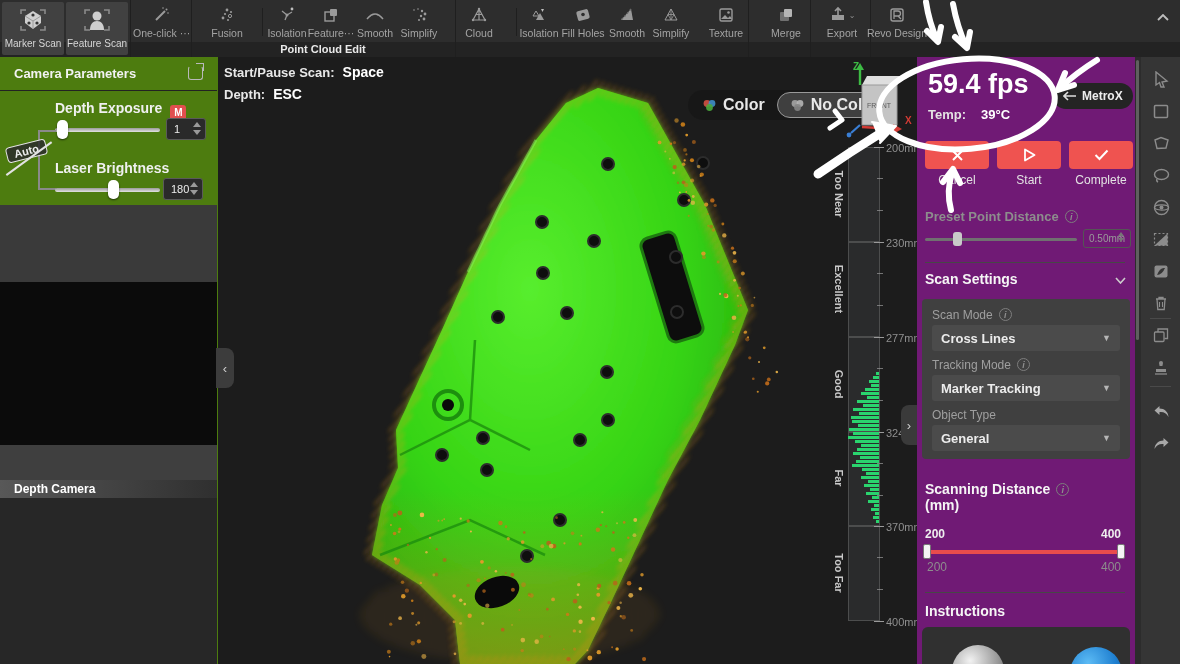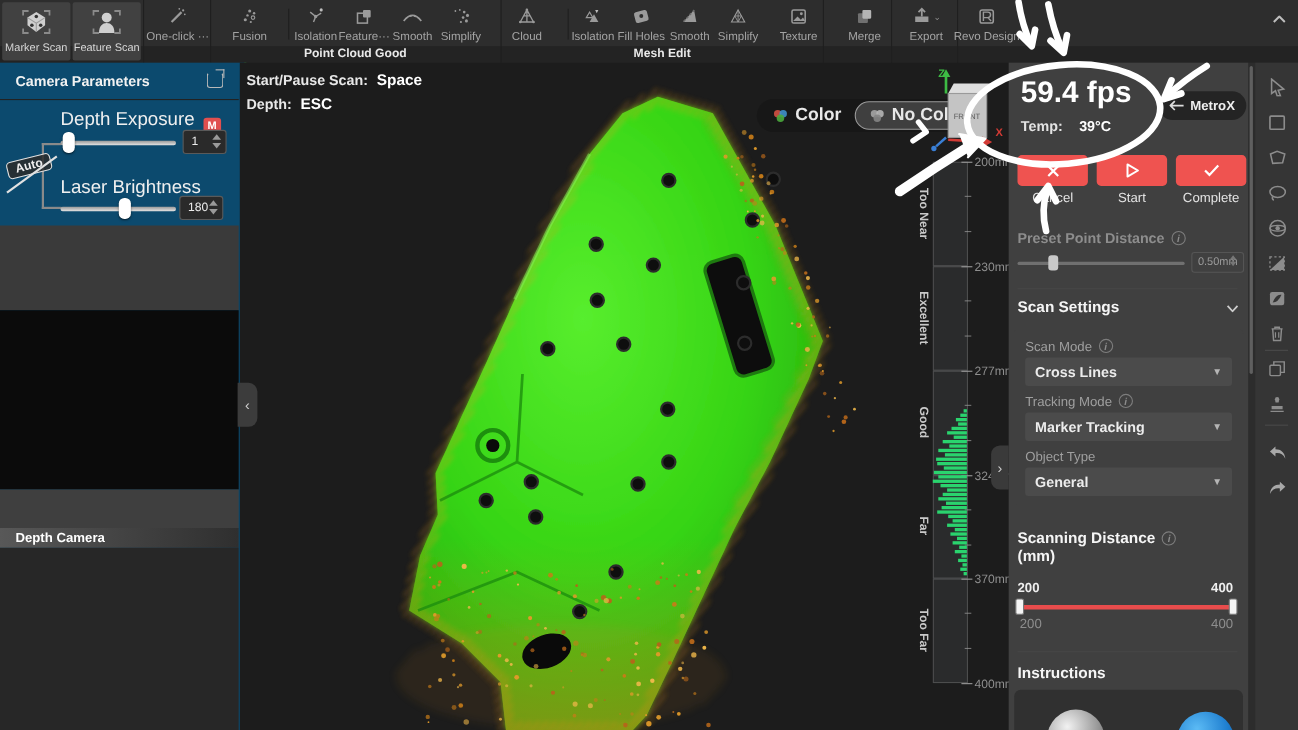--- a/index.html
+++ b/index.html
@@ -18,29 +18,29 @@
   .scan-tile .ticon { height:36px; display:flex; align-items:center; justify-content:center; }
   .scan-tile .tlabel { font-size:10px; color:#d6d6d6; }
   .titem { position:absolute; top:4px; width:52px; text-align:center; }
   .titem .ticon { height:22px; display:flex; align-items:center; justify-content:center; color:#8f8f8f; }
   .titem .tlabel { font-size:10.5px; color:#a3a3a3; margin-top:1px; white-space:nowrap; }
   .caret-sm { font-size:8px; color:#8f8f8f; margin-left:2px; }
   #collapse-top { position:absolute; right:8px; top:8px; width:18px; height:18px; color:#bdbdbd;
     display:flex; align-items:center; justify-content:center; }
 
   
-  #left-panel { position:absolute; left:0; top:57px; width:224px; height:607px; background:#0c4a6e; border-right:2px solid #4d7c0f; }
+  #left-panel { position:absolute; left:0; top:57px; width:224px; height:607px; background:#4d7c0f; border-right:2px solid #4d7c0f; }
   #lp-header { position:absolute; left:0; top:0; width:217px; height:34px; border-bottom:1px solid #222;
     display:flex; align-items:center; }
   #lp-header .t { font-size:13px; font-weight:700; color:#f2f2f2; margin-left:14px; }
   #undock { position:absolute; right:14px; top:9px; width:15px; height:14px; border:1.6px solid #b9b9b9;
     border-radius:3px 3px 3px 3px; border-top-color:transparent; }
   #undock::after { content:""; position:absolute; right:-2px; top:-4px; width:7px; height:7px;
     border-top:1.6px solid #b9b9b9; border-right:1.6px solid #b9b9b9; }
-  .lp-label { font-size:17px; font-weight:400; color:#f0f0f0; }
+  .lp-label { font-size:14px; font-weight:700; color:#f0f0f0; }
   .m-badge { display:inline-block; width:16px; height:16px; background:#e14f4f; color:#fff; border-radius:3px;
     font-size:10px; font-weight:700; text-align:center; line-height:16px; margin-left:8px; vertical-align:-3px; }
   .slider-track { position:absolute; height:4px; border-radius:2px;
     background:linear-gradient(#9a9a9a,#e2e2e2); }
   .slider-thumb { position:absolute; width:11px; height:19px; background:#fff; border-radius:5px;
     box-shadow:0 1px 2px rgba(0,0,0,.6); }
   .val-box { position:absolute; width:40px; height:22px; background:#2a2a2a; border:1px solid #5a5a5a;
     border-radius:3px; color:#ececec; font-size:11px; line-height:20px; padding-left:7px; }
   .spin { position:absolute; right:4px; top:3px; width:8px; }
   .spin i { display:block; width:0; height:0; border-left:4px solid transparent; border-right:4px solid transparent; }
@@ -84,21 +84,21 @@
   .tick { position:absolute; background:#9a9a9a; height:1px; }
   .tick-label { position:absolute; left:56px; color:#8f8f8f; font-size:11px; }
   .hbar { position:absolute; height:3px; background:#2ad46e; }
   #gauge-expand { position:absolute; left:685px; top:291px; width:16px; height:40px; background:#3a3a3a;
     border-radius:8px 0 0 8px; color:#ccc; display:flex; align-items:center; justify-content:center; font-size:13px; z-index:5; }
 
   
   #gizmo { position:absolute; left:627px; top:3px; width:70px; height:85px; }
 
   
-  #right-panel { position:absolute; left:917px; top:57px; width:218px; height:607px; background:#404040; }
+  #right-panel { position:absolute; left:917px; top:57px; width:218px; height:607px; background:#701a75; }
   #fps { position:absolute; left:11px; top:12px; font-size:27px; font-weight:700; color:#fff; }
   #temp-row { position:absolute; left:11px; top:50px; font-size:13px; color:#e3e3e3; font-weight:700; }
   #temp-row b { margin-left:15px; color:#fff; }
   #metrox { position:absolute; left:136px; top:26px; height:26px; padding:0 10px; background:#242424;
     border-radius:13px; display:flex; align-items:center; gap:5px; color:#eee; font-size:12px; font-weight:700; }
   .red-btn { position:absolute; top:84px; width:64px; height:28px; background:#ef5350; border-radius:4px;
     color:#fff; display:flex; align-items:center; justify-content:center; font-size:14px; }
   .red-btn-label { position:absolute; top:116px; width:64px; text-align:center; font-size:12px; color:#e3e3e3; }
   .rp-grey-label { position:absolute; font-size:13px; font-weight:700; color:#8d8d8d; }
   .info-i { display:inline-block; width:13px; height:13px; border:1px solid #7d7d7d; border-radius:50%;
@@ -232,21 +232,21 @@
           <circle cx="8" cy="3" r="0.8"></circle>
           <circle cx="12" cy="5" r="1.2"></circle>
           <circle cx="15" cy="8" r="1.4"></circle>
           <circle cx="11" cy="10" r="1.2"></circle>
           <circle cx="14" cy="13" r="1.4"></circle>
           <circle cx="9" cy="14" r="1"></circle>
         </svg>
     </div>
     <div class="tlabel">Simplify</div>
   </div>
-  <div class="group-label" style="left:191px;width:264px">Point Cloud Good</div>
+  <div class="group-label" style="left:191px;width:264px">Point Cloud Edit</div>
 
   <div class="tb-divider" style="left:455px"></div>
 
   <div class="titem" style="left:453px">
     <div class="ticon">
       <svg width="18" height="18" viewBox="0 0 18 18">
           <path d="M9,3 L15,14 H3 Z M9,3 L9,14 M6,8.5 L12,8.5" fill="none" stroke="#9a9a9a" stroke-width="1.2"></path>
           <circle cx="9" cy="3" r="1.2" fill="#9a9a9a"></circle>
           <circle cx="3" cy="14" r="1.2" fill="#9a9a9a"></circle>
           <circle cx="15" cy="14" r="1.2" fill="#9a9a9a"></circle>
@@ -285,21 +285,20 @@
   </div>
   <div class="titem" style="left:645px">
     <div class="ticon">
       <svg width="18" height="18" viewBox="0 0 18 18">
           <path d="M9,3 L15,14 H3 Z" fill="none" stroke="#9a9a9a"></path>
           <path d="M9,3 L9,14 M6,8.5 L12,8.5 M6,8.5 L9,14 M12,8.5 L9,14" fill="none" stroke="#9a9a9a" stroke-width=".8"></path>
         </svg>
     </div>
     <div class="tlabel">Simplify</div>
   </div>
-  <div class="group-label" style="left:456px;width:292px">Mesh Edit</div>
 
   <div class="tb-divider" style="left:748px"></div>
 
   <div class="titem" style="left:700px">
     <div class="ticon">
       <svg width="18" height="18" viewBox="0 0 18 18">
           <rect x="3" y="3" width="12" height="12" rx="1.5" fill="none" stroke="#9a9a9a" stroke-width="1.4"></rect>
           <circle cx="11.5" cy="6.5" r="1.3" fill="#9a9a9a"></circle>
           <path d="M4,13 l4,-4 3,3 2,-2 2,3 z" fill="#9a9a9a"></path>
         </svg>

